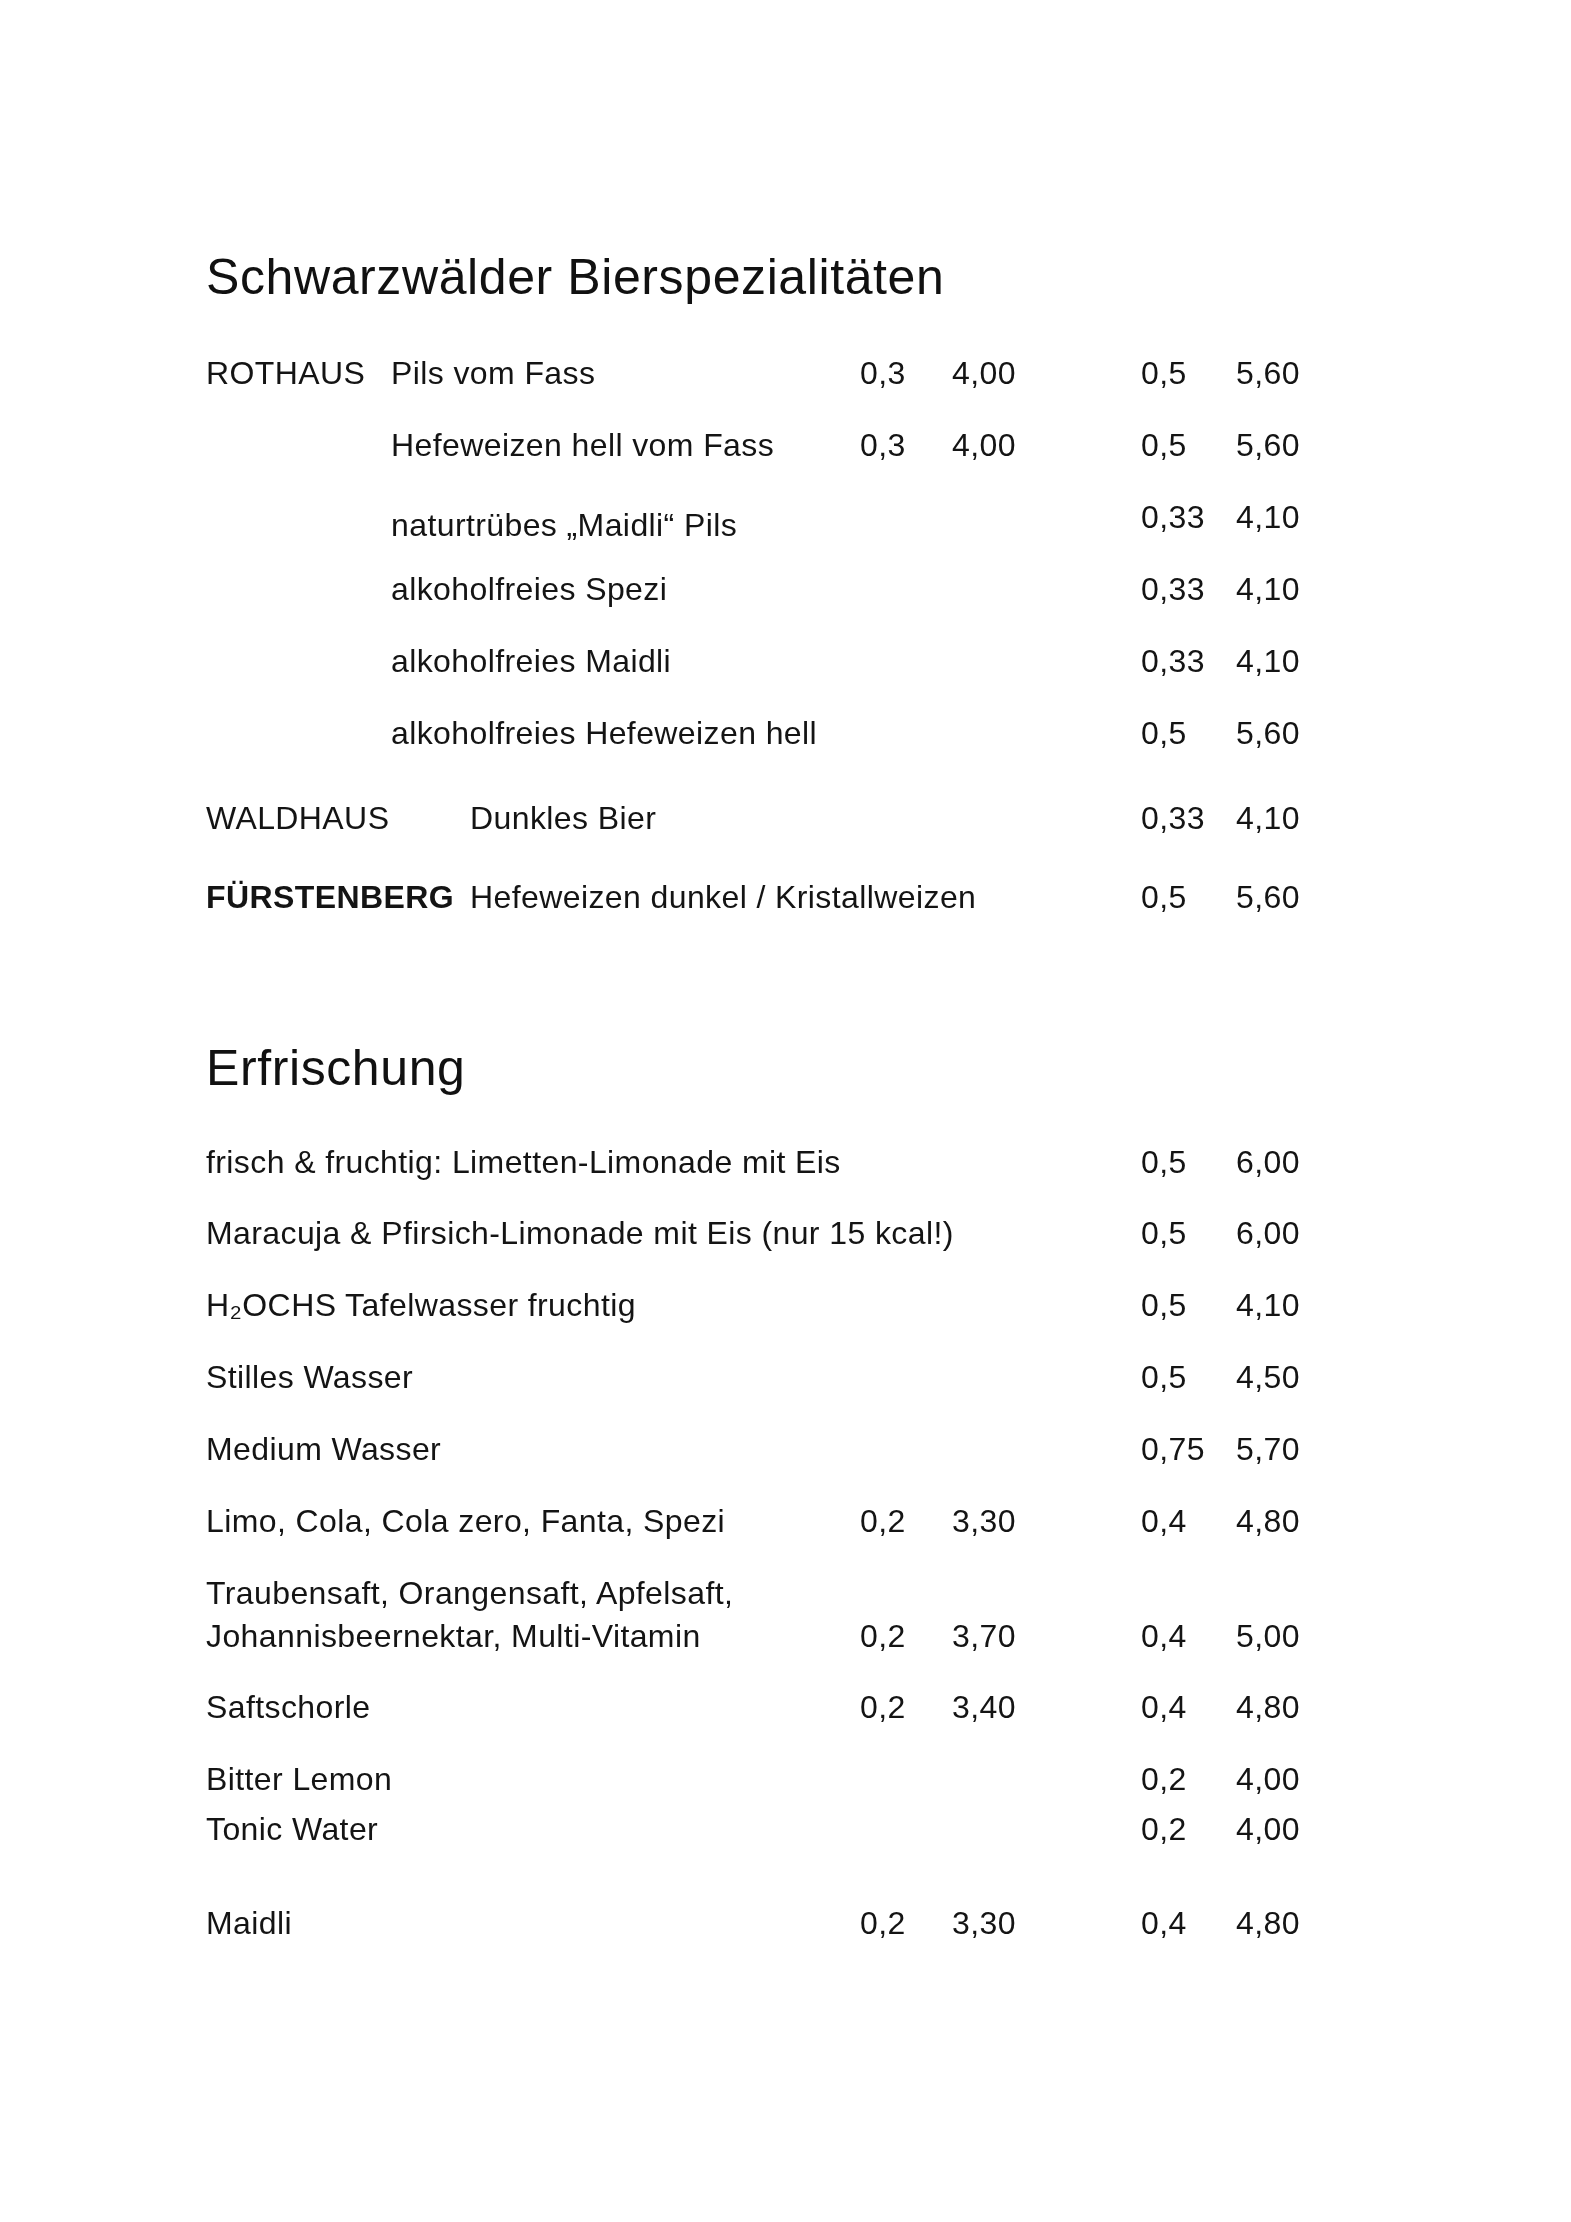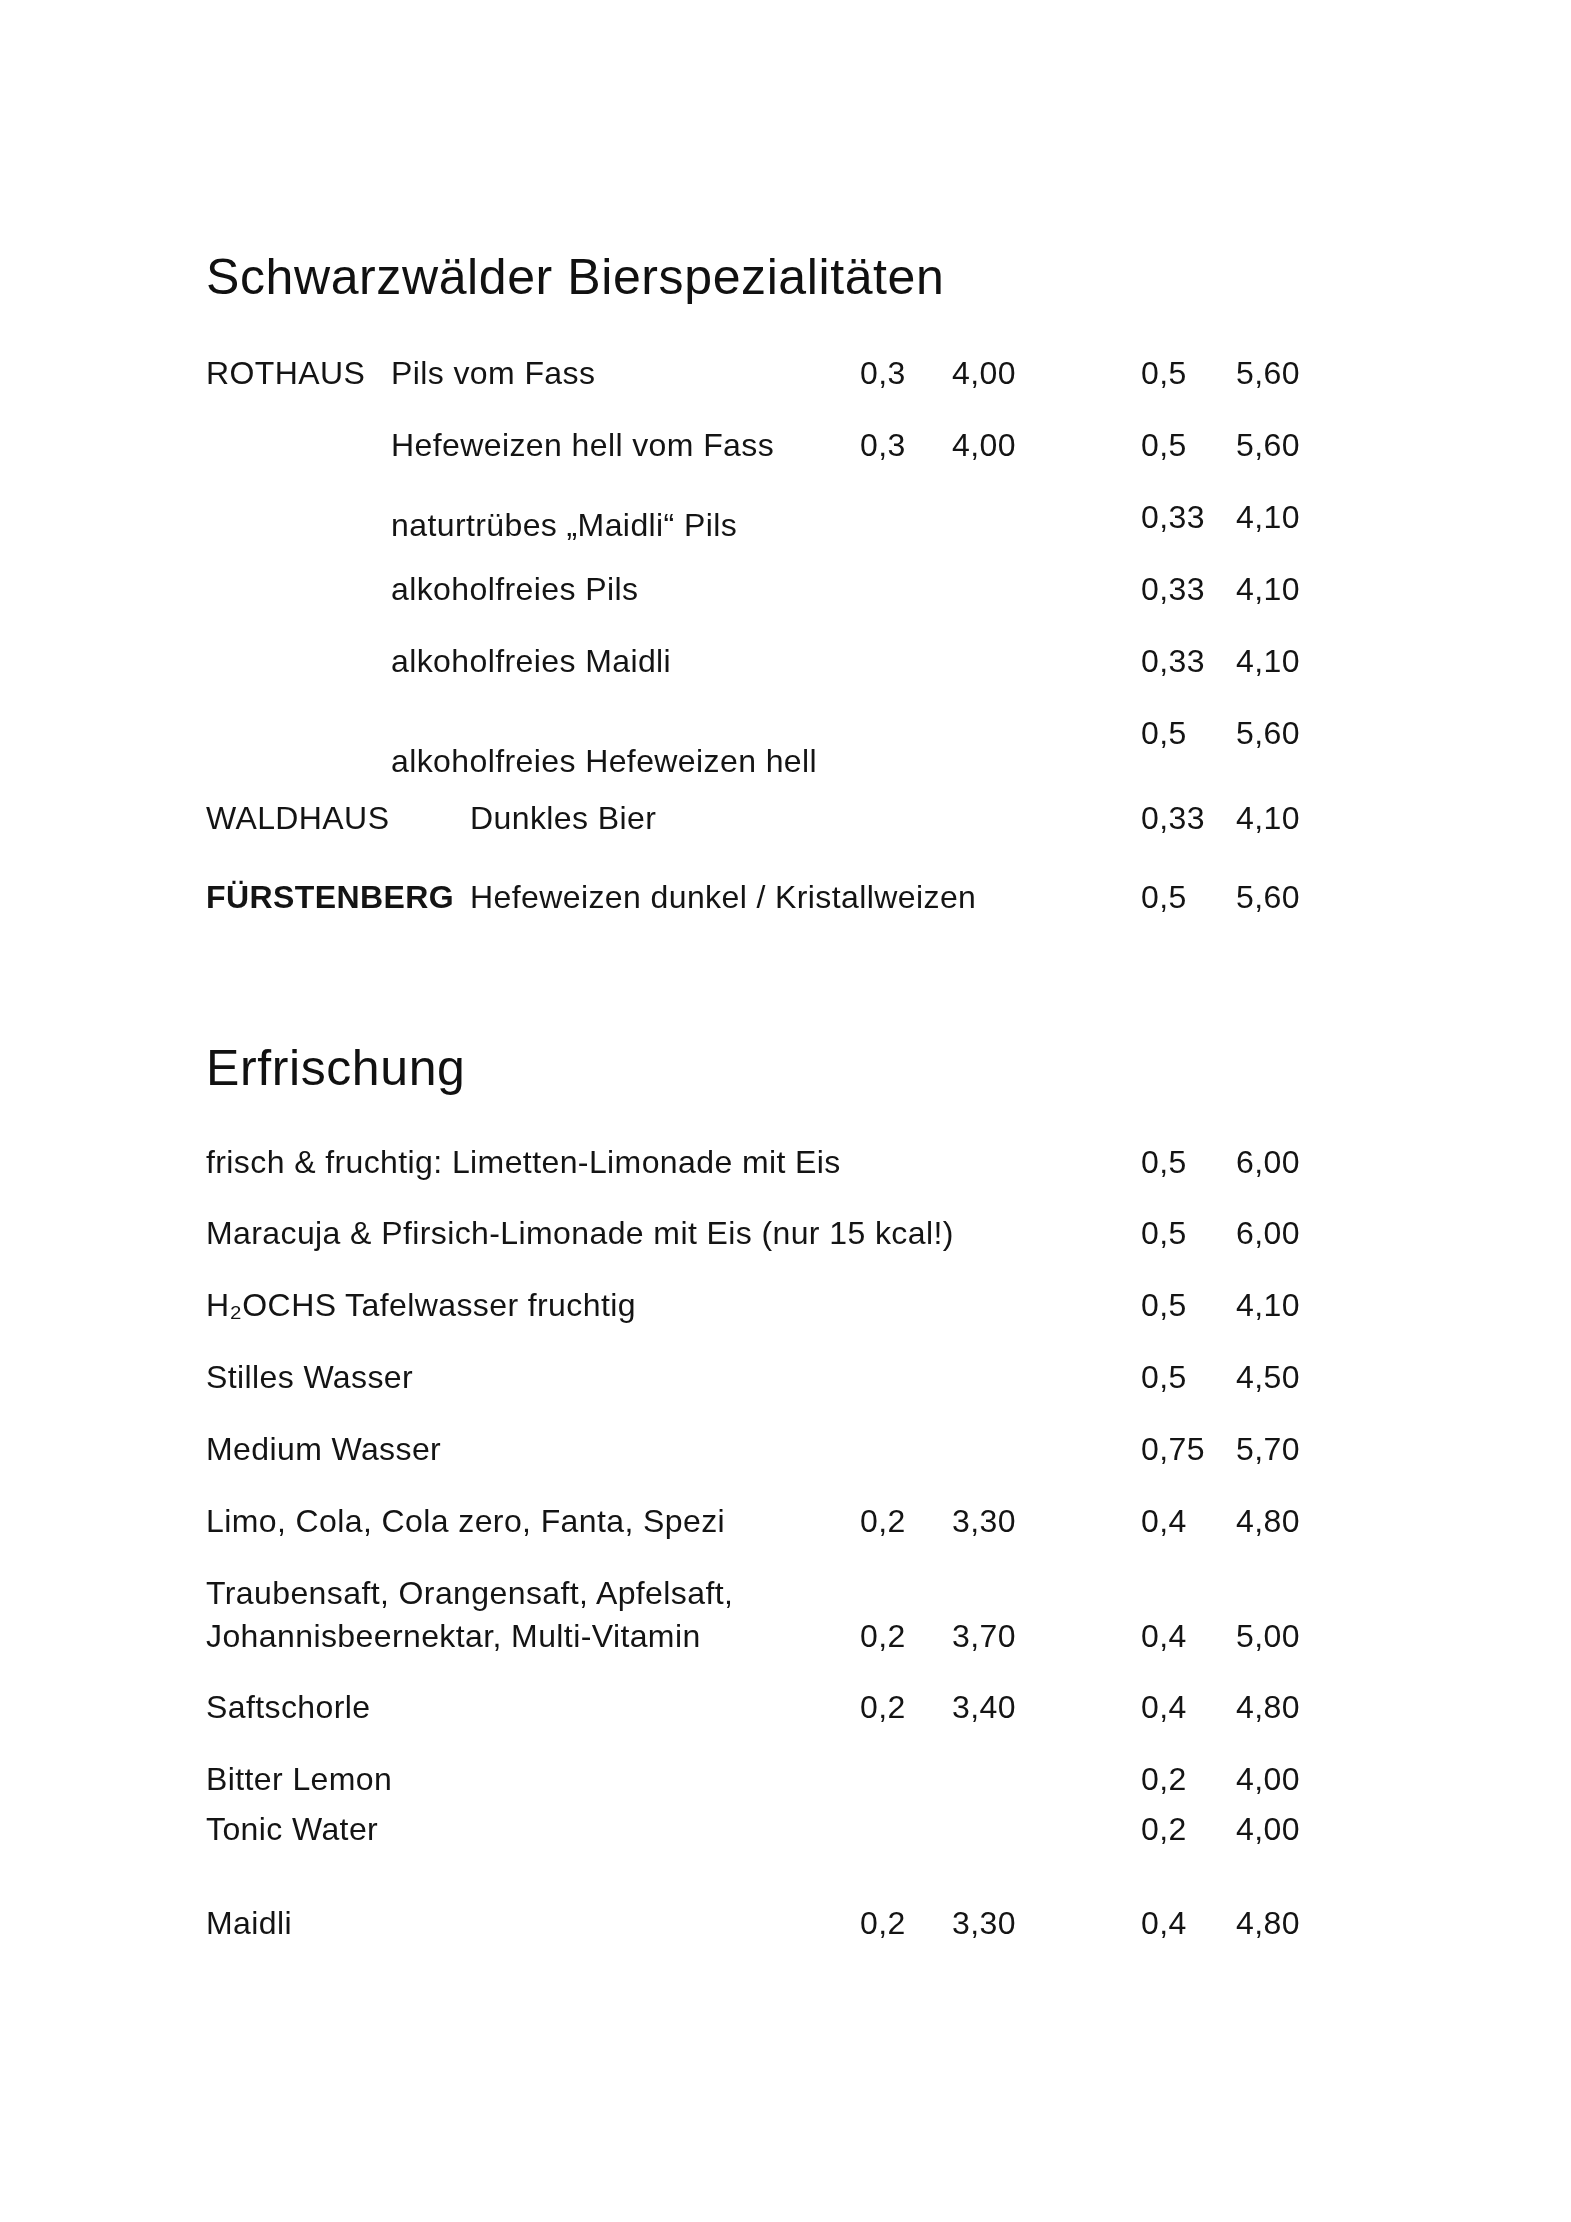--- a/index.html
+++ b/index.html
@@ -65,31 +65,31 @@
       <span class="cell" style="left: 952px;">4,00</span>
       <span class="cell" style="left: 1141px;">0,5</span>
       <span class="cell" style="left: 1236px;">5,60</span>
     </div>
     <div class="row" style="top: 496px;">
       <span class="cell" style="left: 391px; margin-top: 8px;">naturtrübes „Maidli“ Pils</span>
       <span class="cell" style="left: 1141px;">0,33</span>
       <span class="cell" style="left: 1236px;">4,10</span>
     </div>
     <div class="row" style="top: 568px;">
-      <span class="cell" style="left: 391px;">alkoholfreies Pils</span>
+      <span class="cell" style="left: 391px;">alkoholfreies Spezi</span>
       <span class="cell" style="left: 1141px;">0,33</span>
       <span class="cell" style="left: 1236px;">4,10</span>
     </div>
     <div class="row" style="top: 640px;">
       <span class="cell" style="left: 391px;">alkoholfreies Maidli</span>
       <span class="cell" style="left: 1141px;">0,33</span>
       <span class="cell" style="left: 1236px;">4,10</span>
     </div>
     <div class="row" style="top: 712px;">
-      <span class="cell" style="left: 391px; margin-top: 28px;">alkoholfreies Hefeweizen hell</span>
+      <span class="cell" style="left: 391px;">alkoholfreies Hefeweizen hell</span>
       <span class="cell" style="left: 1141px;">0,5</span>
       <span class="cell" style="left: 1236px;">5,60</span>
     </div>
     <div class="row" style="top: 797px;">
       <span class="cell" style="left: 206px;">WALDHAUS</span>
       <span class="cell" style="left: 470px;">Dunkles Bier</span>
       <span class="cell" style="left: 1141px;">0,33</span>
       <span class="cell" style="left: 1236px;">4,10</span>
     </div>
     <div class="row" style="top: 876px;">

